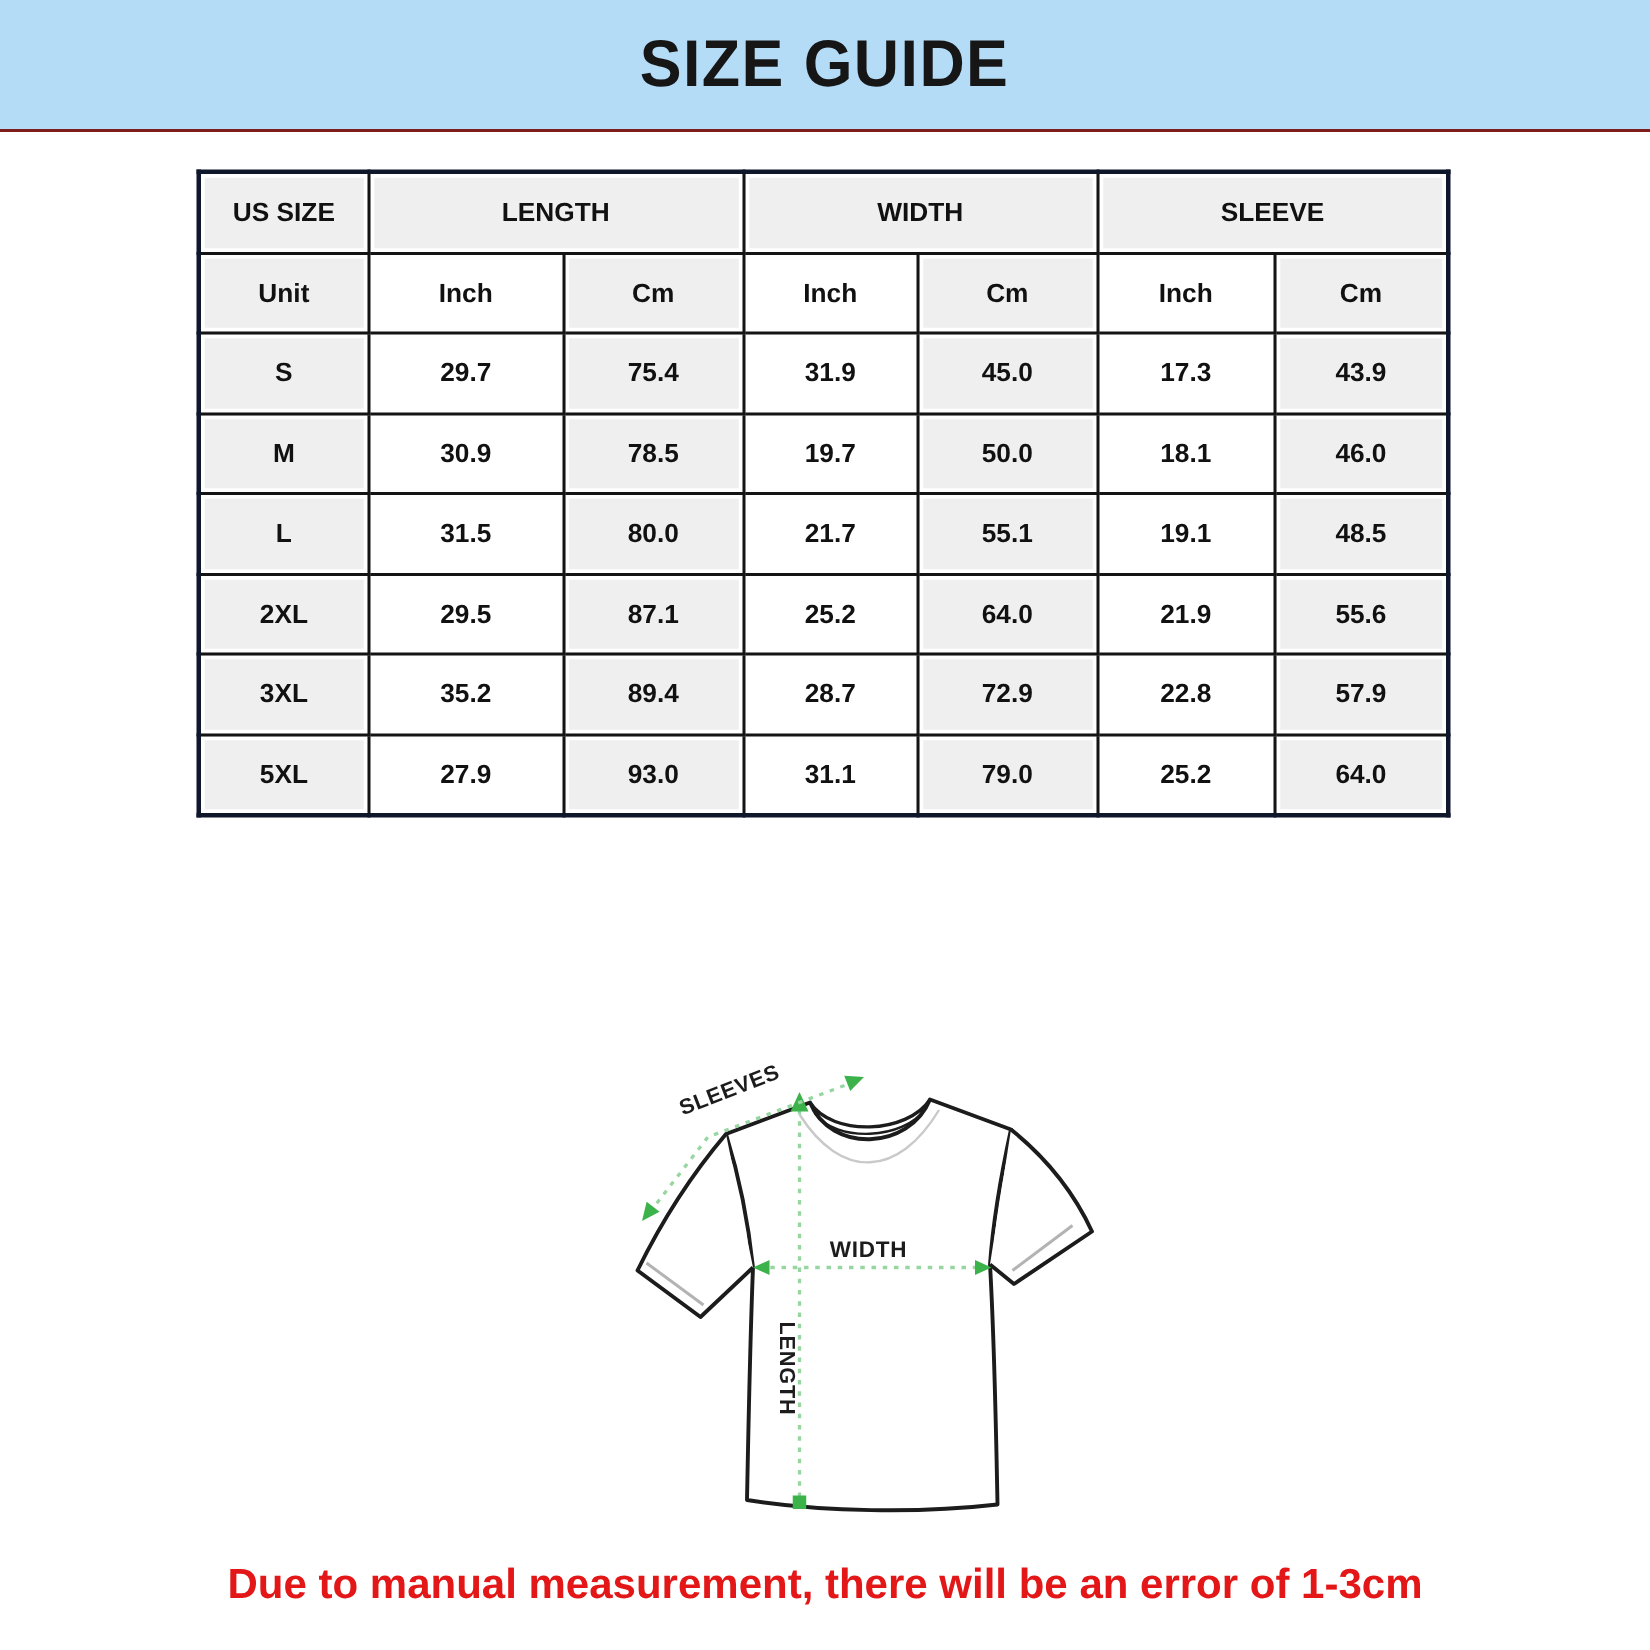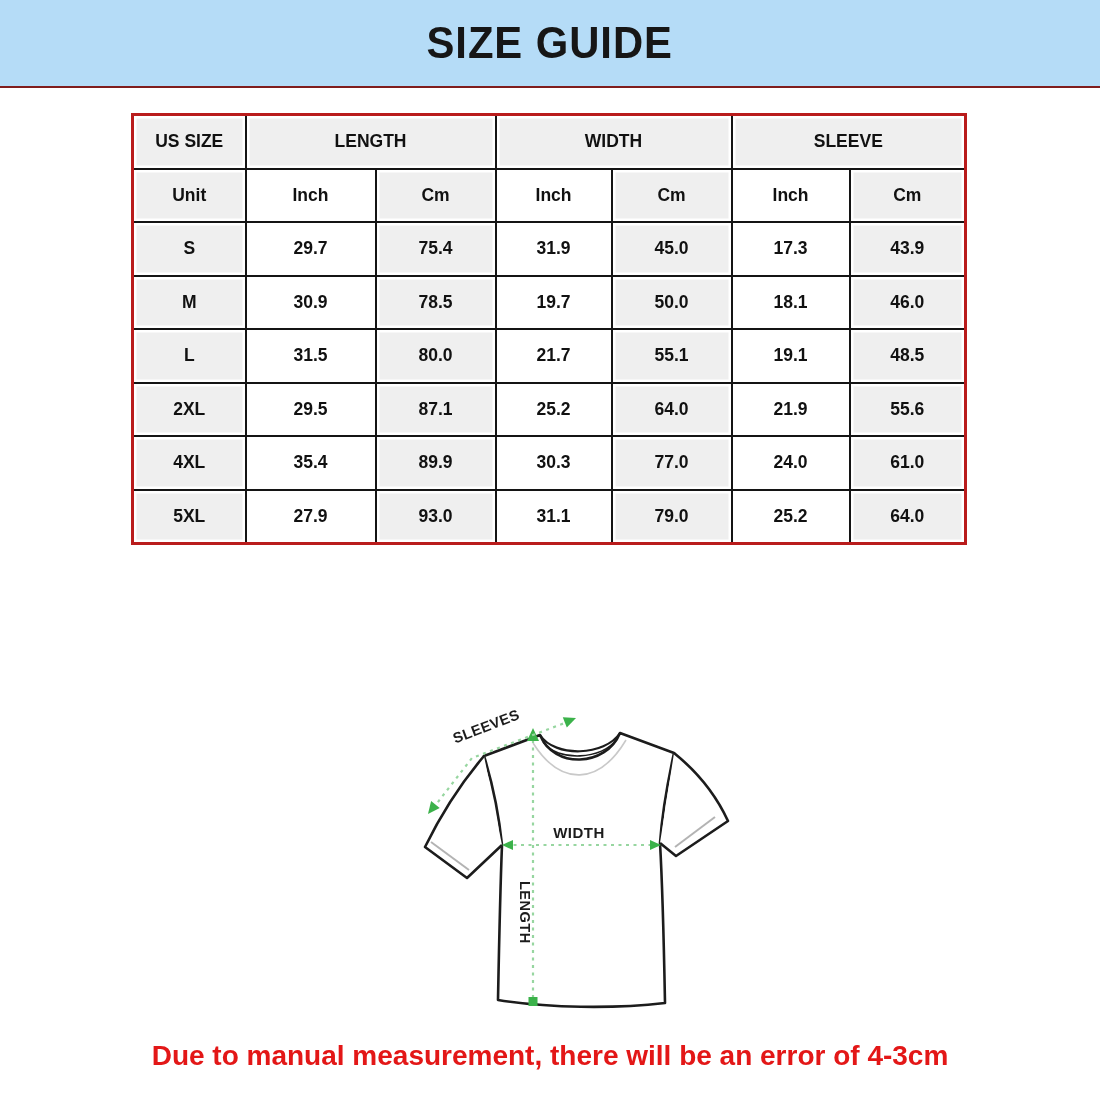--- a/index.html
+++ b/index.html
@@ -16,21 +16,21 @@
   }
   .titlebar .page-title {
     margin:0; font-size:44px; font-weight:bold; color:#161616;
     letter-spacing:1px; transform:scaleX(0.95);
   }
 
   
   table.size-table {
     position:absolute; left:131px; top:113px; width:833px;
     border-collapse:collapse; table-layout:fixed;
-    border:3px solid #b91c1c;
+    border:3px solid #0f172a;
   }
   .size-table th, .size-table td {
     border:2px solid #141414;
     height:51.5px; padding:0;
     text-align:center; vertical-align:middle;
     font-size:17.5px; font-weight:bold; color:#111;
     box-shadow: inset 0 0 0 2.5px #ffffff;
   }
   .size-table .g { background:#efefef; }
   .size-table .w { background:#ffffff; }
@@ -111,27 +111,27 @@
   <tr>
     <td class="g">2XL</td>
     <td class="w">29.5</td>
     <td class="g">87.1</td>
     <td class="w">25.2</td>
     <td class="g">64.0</td>
     <td class="w">21.9</td>
     <td class="g">55.6</td>
   </tr>
   <tr>
-    <td class="g">4XL</td>
-    <td class="w">35.4</td>
-    <td class="g">89.9</td>
-    <td class="w">30.3</td>
-    <td class="g">77.0</td>
-    <td class="w">24.0</td>
-    <td class="g">61.0</td>
+    <td class="g">3XL</td>
+    <td class="w">35.2</td>
+    <td class="g">89.4</td>
+    <td class="w">28.7</td>
+    <td class="g">72.9</td>
+    <td class="w">22.8</td>
+    <td class="g">57.9</td>
   </tr>
   <tr>
     <td class="g">5XL</td>
     <td class="w">27.9</td>
     <td class="g">93.0</td>
     <td class="w">31.1</td>
     <td class="g">79.0</td>
     <td class="w">25.2</td>
     <td class="g">64.0</td>
   </tr>
@@ -169,13 +169,13 @@
   <polygon points="104,155 115,150 115,160" fill="#3bb24a"></polygon>
   <polygon points="263,155 252,150 252,160" fill="#3bb24a"></polygon>
   <text x="181" y="148" text-anchor="middle" font-size="15" letter-spacing="0.5">WIDTH</text>
 
   <polyline points="172,31 74,68 33,121" fill="none" stroke="#97d6a0" stroke-width="2.2" stroke-dasharray="3 4.5"></polyline>
   <polygon points="178,28 168.8,37.4 164.8,27.2" fill="#3bb24a"></polygon>
   <polygon points="30,124 41.7,117.9 33.1,111.1" fill="#3bb24a"></polygon>
   <text transform="translate(90,41) rotate(-21)" text-anchor="middle" font-size="14.5" letter-spacing="0.5">SLEEVES</text>
 </svg>
 
-<div class="note">Due to manual measurement, there will be an error of 4-3cm</div>
+<div class="note">Due to manual measurement, there will be an error of 1-3cm</div>
 
 </body></html>

